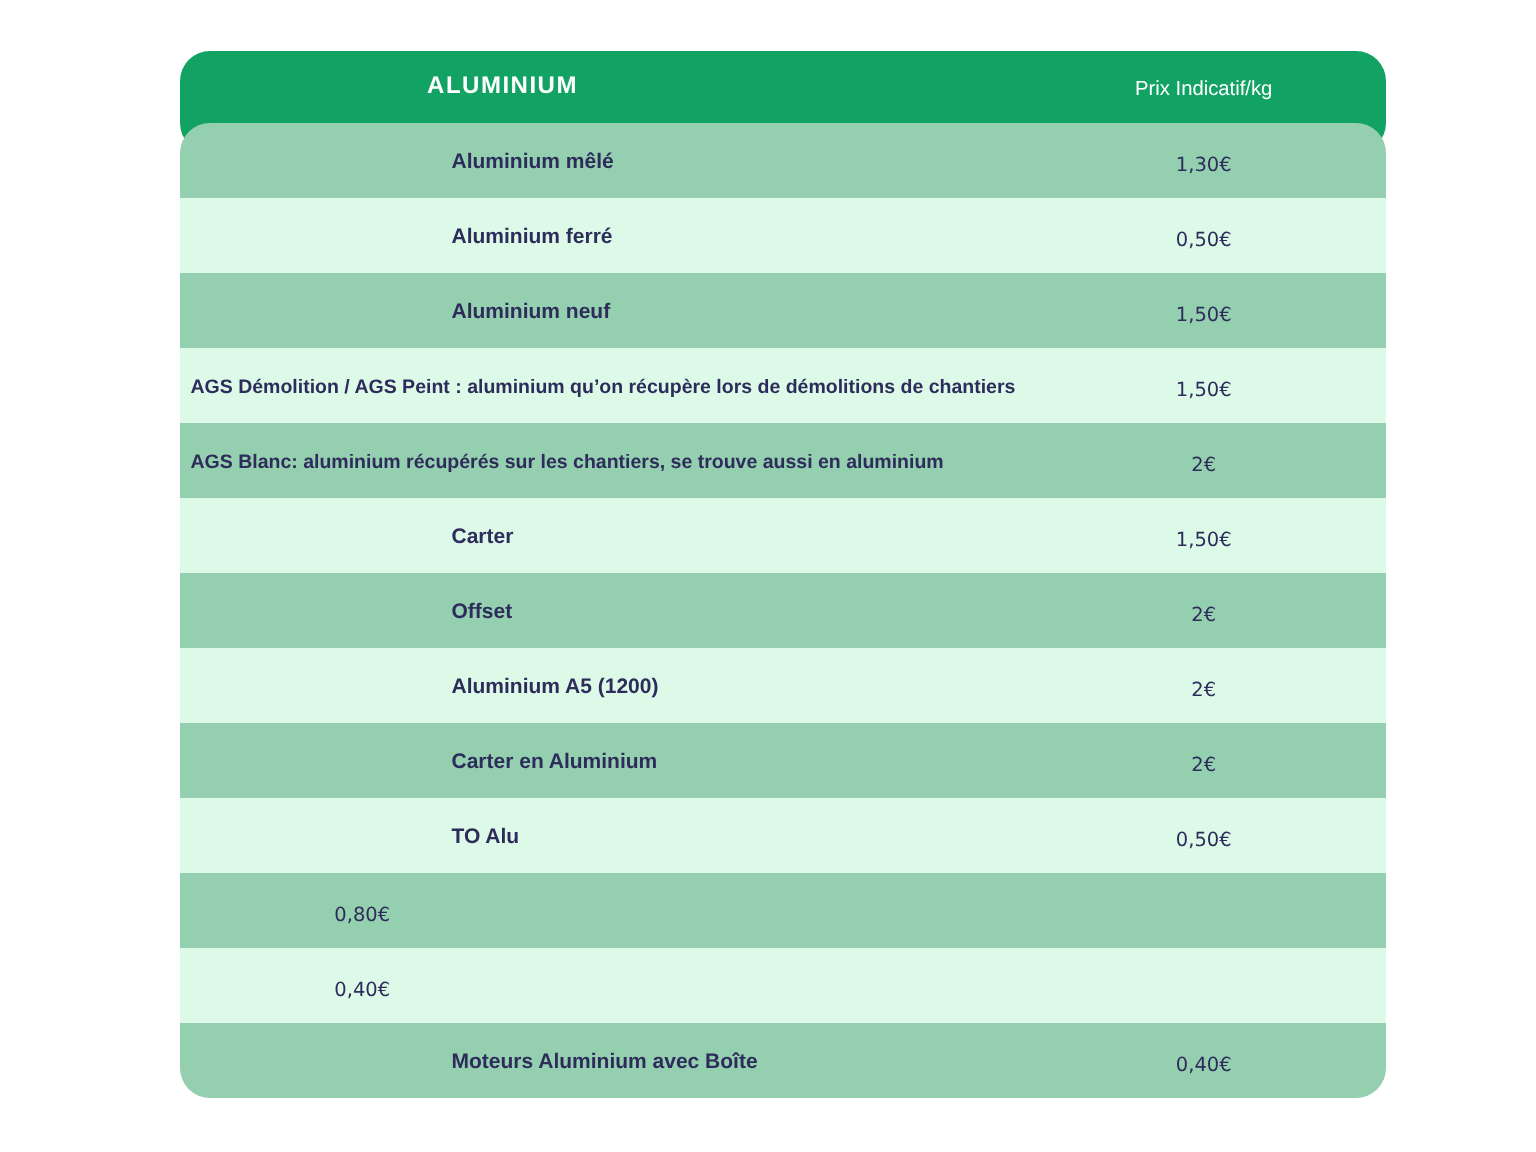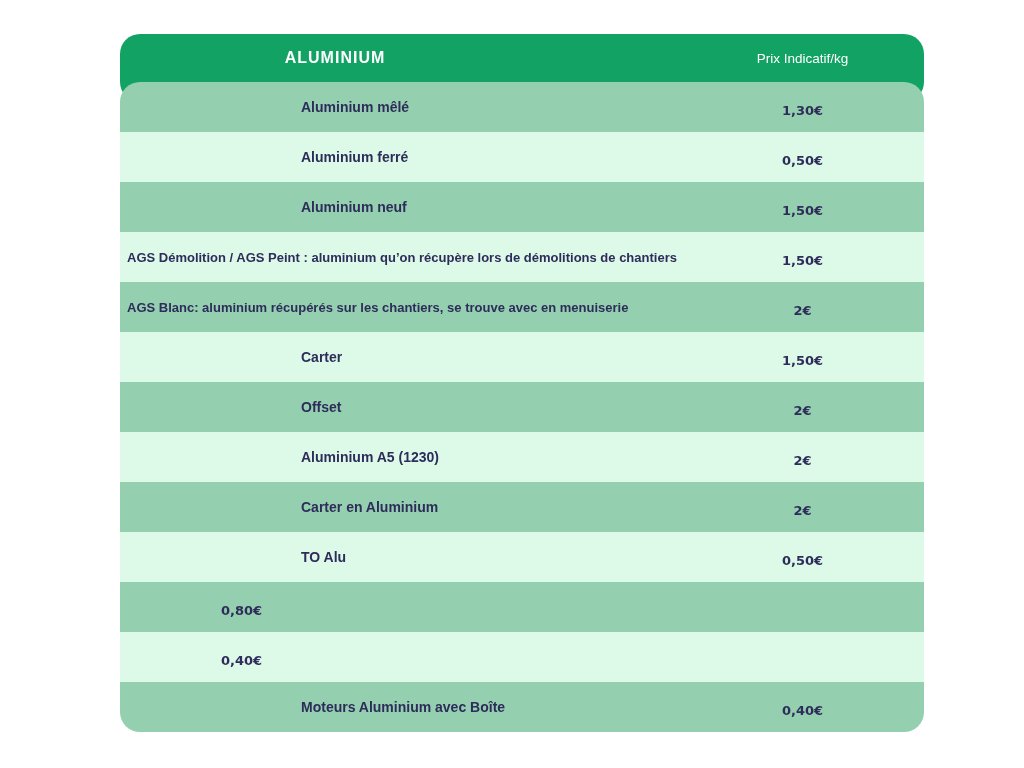--- a/index.html
+++ b/index.html
@@ -71,21 +71,21 @@
   .row.long .cell-label {
     padding-left: 7px;
     font-size: 13px;
   }
   .cell-price {
     width: 243px;
     flex: 0 0 243px;
     text-align: center;
     font-family: "DejaVu Sans", sans-serif;
     font-size: 13px;
-    font-weight: 700;
+    font-weight: 400;
     color: var(--text-dark);
     transform: translateY(3px);
   }
 </style>
 </head>
 <body>
 
 <div class="card">
   <div class="table-header">
     <div class="h-title">ALUMINIUM</div>
@@ -103,33 +103,33 @@
       </div>
       <div class="row medium">
         <div class="cell-label">Aluminium neuf</div>
         <div class="cell-price">1,50€</div>
       </div>
       <div class="row light long">
         <div class="cell-label">AGS Démolition / AGS Peint : aluminium qu’on récupère lors de démolitions de chantiers</div>
         <div class="cell-price">1,50€</div>
       </div>
       <div class="row medium long">
-        <div class="cell-label">AGS Blanc: aluminium récupérés sur les chantiers, se trouve avec en menuiserie</div>
+        <div class="cell-label">AGS Blanc: aluminium récupérés sur les chantiers, se trouve aussi en aluminium</div>
         <div class="cell-price">2€</div>
       </div>
       <div class="row light">
         <div class="cell-label">Carter</div>
         <div class="cell-price">1,50€</div>
       </div>
       <div class="row medium">
         <div class="cell-label">Offset</div>
         <div class="cell-price">2€</div>
       </div>
       <div class="row light">
-        <div class="cell-label">Aluminium A5 (1230)</div>
+        <div class="cell-label">Aluminium A5 (1200)</div>
         <div class="cell-price">2€</div>
       </div>
       <div class="row medium">
         <div class="cell-label">Carter en Aluminium</div>
         <div class="cell-price">2€</div>
       </div>
       <div class="row light">
         <div class="cell-label">TO Alu</div>
         <div class="cell-price">0,50€</div>
       </div>

